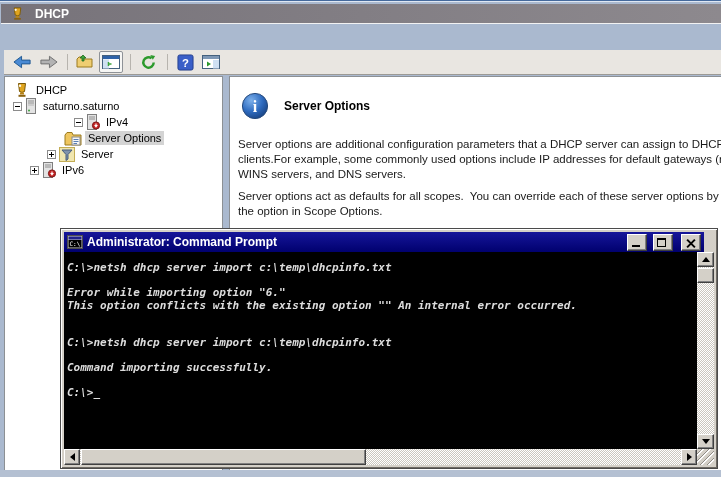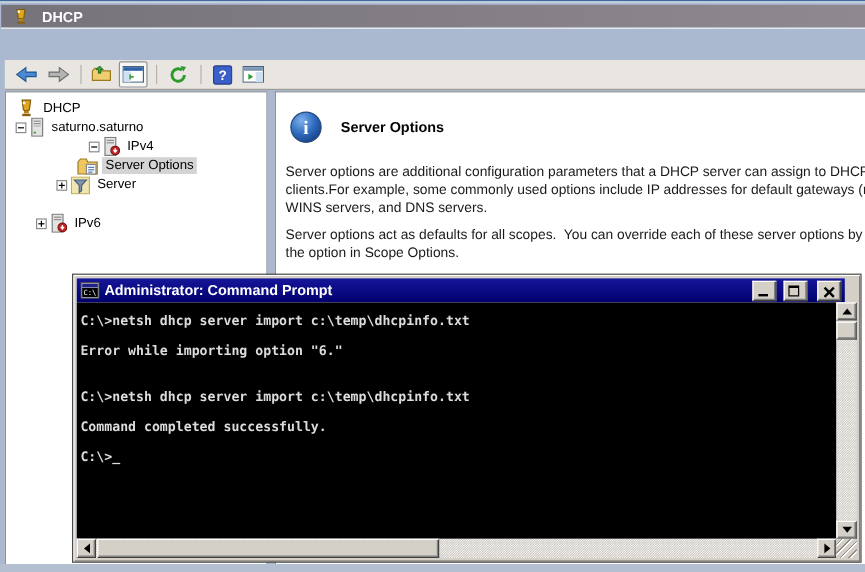--- a/index.html
+++ b/index.html
@@ -56,21 +56,21 @@
   .wbtn { width:20px; height:17px; background:#d4d0c8; flex:none; margin-left:2px;
          border:1px solid; border-color:#fff #404040 #404040 #fff;
          box-shadow: inset -1px -1px 0 #808080;
          position:relative; }
   .g-min { position:absolute; left:4px; bottom:3px; width:8px; height:2px; background:#000; }
   .g-max { position:absolute; left:3px; top:3px; width:9px; height:9px; border:1px solid #000; border-top-width:2px; }
   .g-close::before, .g-close::after { content:""; position:absolute; left:8px; top:3px; width:2px; height:11px; background:#000; }
   .g-close::before { transform:rotate(45deg); }
   .g-close::after { transform:rotate(-45deg); }
 
-  .cmd-body { position:absolute; left:3px; top:23px; right:3px; bottom:3px; background:#c4b5fd; }
+  .cmd-body { position:absolute; left:3px; top:23px; right:3px; bottom:3px; background:#fdba74;font-style:italic; }
   .console { position:absolute; left:0; top:0; right:17px; bottom:16px; background:#000;
          padding:10px 0 0 3px; overflow:hidden; }
   .cline { font-family:"DejaVu Sans Mono", monospace; font-size:11px; font-weight:bold;
          line-height:12.5px; height:12.5px; color:#dcdcdc; white-space:pre; }
 
   .sbtn { position:absolute; background:#d4d0c8; border:1px solid; border-color:#fff #404040 #404040 #fff;
          box-shadow: inset -1px -1px 0 #808080; display:flex; align-items:center; justify-content:center; }
   .tri { width:0; height:0; }
   .tri-up    { border-left:4px solid transparent; border-right:4px solid transparent; border-bottom:5px solid #000; }
   .tri-down  { border-left:4px solid transparent; border-right:4px solid transparent; border-top:5px solid #000; }
@@ -209,21 +209,21 @@
 
     <div class="trow" style="left:42px; top:69px;">
       <span class="exp plus"></span>
       <svg class="ticon" width="16" height="15" viewBox="0 0 16 15">
         <rect x="0.5" y="0.5" width="15" height="14" fill="#f0e6b0" stroke="#c4ad55"></rect>
         <path d="M3 3 h10 l-4 4.5 v4.5 l-2 1.5 v-6 z" fill="#8093ad" stroke="#4a5f7d"></path>
       </svg>
       <span class="label">Server</span>
     </div>
 
-    <div class="trow" style="left:25px; top:101px;justify-content:flex-end;">
+    <div class="trow" style="left:25px; top:85px;justify-content:flex-end;">
       <span class="exp plus"></span>
       <svg class="ticon" width="14" height="16" viewBox="0 0 14 16">
         <rect x="1.5" y="0.5" width="9" height="15" fill="#e3e3e3" stroke="#7f7f7f"></rect>
         <rect x="3" y="2.5" width="6" height="1" fill="#8f8f8f"></rect>
         <rect x="3" y="4.5" width="6" height="1" fill="#8f8f8f"></rect>
         <circle cx="10" cy="11.5" r="3.6" fill="#c42525" stroke="#7e1414"></circle>
         <path d="M10 9.5 v2.6 M8.6 11 l1.4 1.8 1.4-1.8" stroke="#fff" stroke-width="1.1" fill="none"></path>
       </svg>
       <span class="label">IPv6</span>
     </div>
@@ -270,25 +270,26 @@
         <span class="g-max"></span>
       </span>
     <span class="wbtn" style="margin-left:4px;"><span class="g-close"></span></span>
   </div>
 
   <div class="cmd-body">
     <div class="console">
       <div class="cline">C:\&gt;netsh dhcp server import c:\temp\dhcpinfo.txt</div>
       <div class="cline"></div>
       <div class="cline">Error while importing option "6."</div>
+      <div class="cline">This option conflicts with the existing option "" An internal error occurred.</div>
       <div class="cline"></div>
       <div class="cline"></div>
       <div class="cline">C:\&gt;netsh dhcp server import c:\temp\dhcpinfo.txt</div>
       <div class="cline"></div>
-      <div class="cline">Command completed successfully.</div>
+      <div class="cline">Command importing successfully.</div>
       <div class="cline"></div>
       <div class="cline">C:\&gt;_</div>
     </div>
 
     <div class="vscroll">
       <span class="sbtn" style="left:0; top:0; width:17px; height:15px;">
           <span class="tri tri-up"></span>
         </span>
       <span class="thumb" style="left:0; top:16px; width:17px; height:15px;"></span>
       <span class="sbtn" style="left:0; bottom:0; width:17px; height:15px;">

